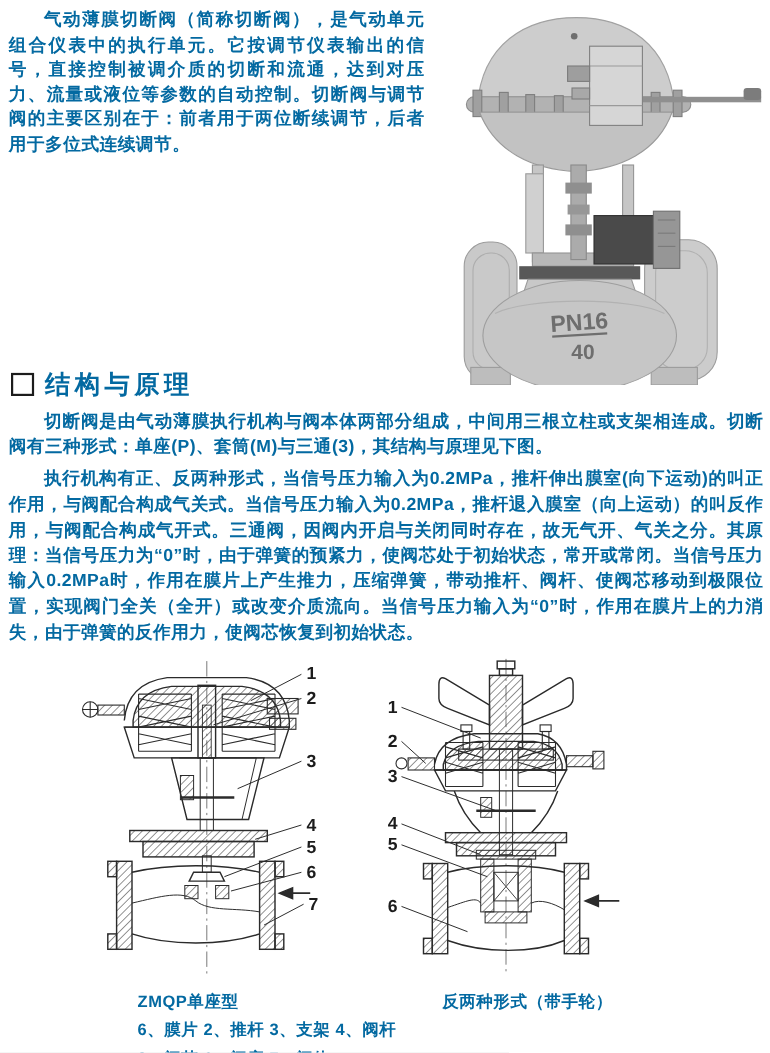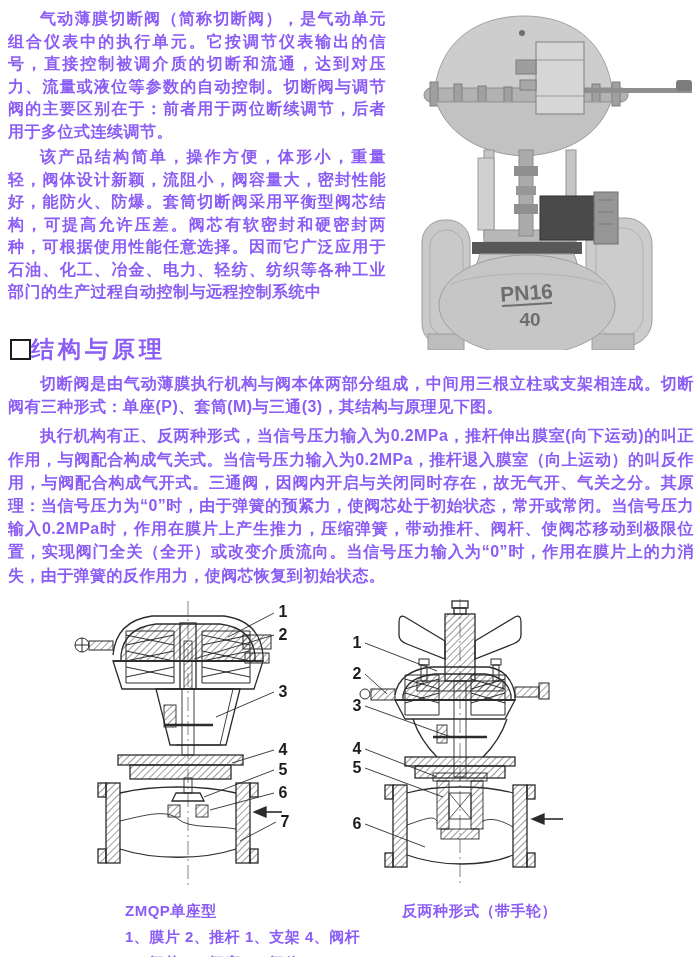--- a/index.html
+++ b/index.html
@@ -1,31 +1,31 @@
 <!DOCTYPE html>
 <html><head>
 <meta charset="utf-8">
 <style>
   html,body{margin:0;padding:0;background:#e8e8e8;}
   .page{
     position:relative;width:700px;height:957px;background:#ffffff;
-    font-family:"Liberation Sans","DejaVu Sans",sans-serif;color:#8b5cf6;
+    font-family:"Liberation Sans","DejaVu Sans",sans-serif;color:#0369a1;
     overflow:hidden;margin:0 auto;text-decoration:underline;
   }
   .intro{
     position:absolute;left:8px;top:8px;width:378px;
     font-size:16px;font-weight:700;line-height:22.5px;
     text-align:justify;letter-spacing:0.5px;
   }
   .intro p{margin:0;text-indent:2em;}
   .intro p + p{margin-top:3px;}
   .photo-wrap{position:absolute;left:420px;top:0;width:280px;height:350px;}
   .section-head{
     position:absolute;left:10px;top:334px;height:30px;
-    display:flex;align-items:center;
+    display:flex;align-items:center;gap:10px;
     font-size:23px;font-weight:700;letter-spacing:4px;
   }
   .section-head .sq{
     display:inline-block;width:17px;height:17px;border:2.5px solid #1c1c1c;
     flex:0 0 auto;
   }
   .body-text{
     position:absolute;left:8px;top:372px;width:686px;
     font-size:16px;font-weight:700;line-height:23.2px;
     text-align:justify;letter-spacing:0.4px;
@@ -44,21 +44,20 @@
   .caption div{margin:8px;}
   svg text{font-family:"Liberation Sans","DejaVu Sans",sans-serif;}
 </style>
 </head>
 <body>
 
 <div class="page">
 
   <div class="intro">
     <p>气动薄膜切断阀（简称切断阀），是气动单元组合仪表中的执行单元。它按调节仪表输出的信号，直接控制被调介质的切断和流通，达到对压力、流量或液位等参数的自动控制。切断阀与调节阀的主要区别在于：前者用于两位断续调节，后者用于多位式连续调节。</p>
-    <p>该产品结构简单，操作方便，体形小，重量轻，阀体设计新颖，流阻小，阀容量大，密封性能好，能防火、防爆。套筒切断阀采用平衡型阀芯结构，可提高允许压差。阀芯有软密封和硬密封两种，可根据使用性能任意选择。因而它广泛应用于石油、化工、冶金、电力、轻纺、纺织等各种工业部门的生产过程自动控制与远程控制系统中</p>
   </div>
 
   <div class="photo-wrap">
     <svg viewBox="0 0 280 350" width="280" height="350">
 
       <g>
         <rect x="2" y="220" width="48" height="126" rx="22" fill="#c9c9c9" stroke="#9c9c9c"></rect>
         <rect x="10" y="230" width="33" height="106" rx="16" fill="none" stroke="#adadad"></rect>
         <rect x="166" y="218" width="66" height="128" rx="26" fill="#cccccc" stroke="#9c9c9c"></rect>
         <rect x="176" y="228" width="47" height="108" rx="20" fill="none" stroke="#b0b0b0"></rect>
@@ -322,20 +321,20 @@
       <text x="12" y="82">2</text>
       <text x="12" y="114">3</text>
       <text x="12" y="157">4</text>
       <text x="12" y="176">5</text>
       <text x="12" y="232">6</text>
     </g>
   </svg>
 
   <div class="caption cap-left">
     <div>ZMQP单座型</div>
-    <div>1、膜片 2、推杆 1、支架 4、阀杆</div>
+    <div>6、膜片 2、推杆 3、支架 4、阀杆</div>
     <div>2、阀芯 6、阀座 7、阀体</div>
   </div>
   <div class="caption cap-right">
     <div>反两种形式（带手轮）</div>
   </div>
 
 </div>
 
 </body></html>

